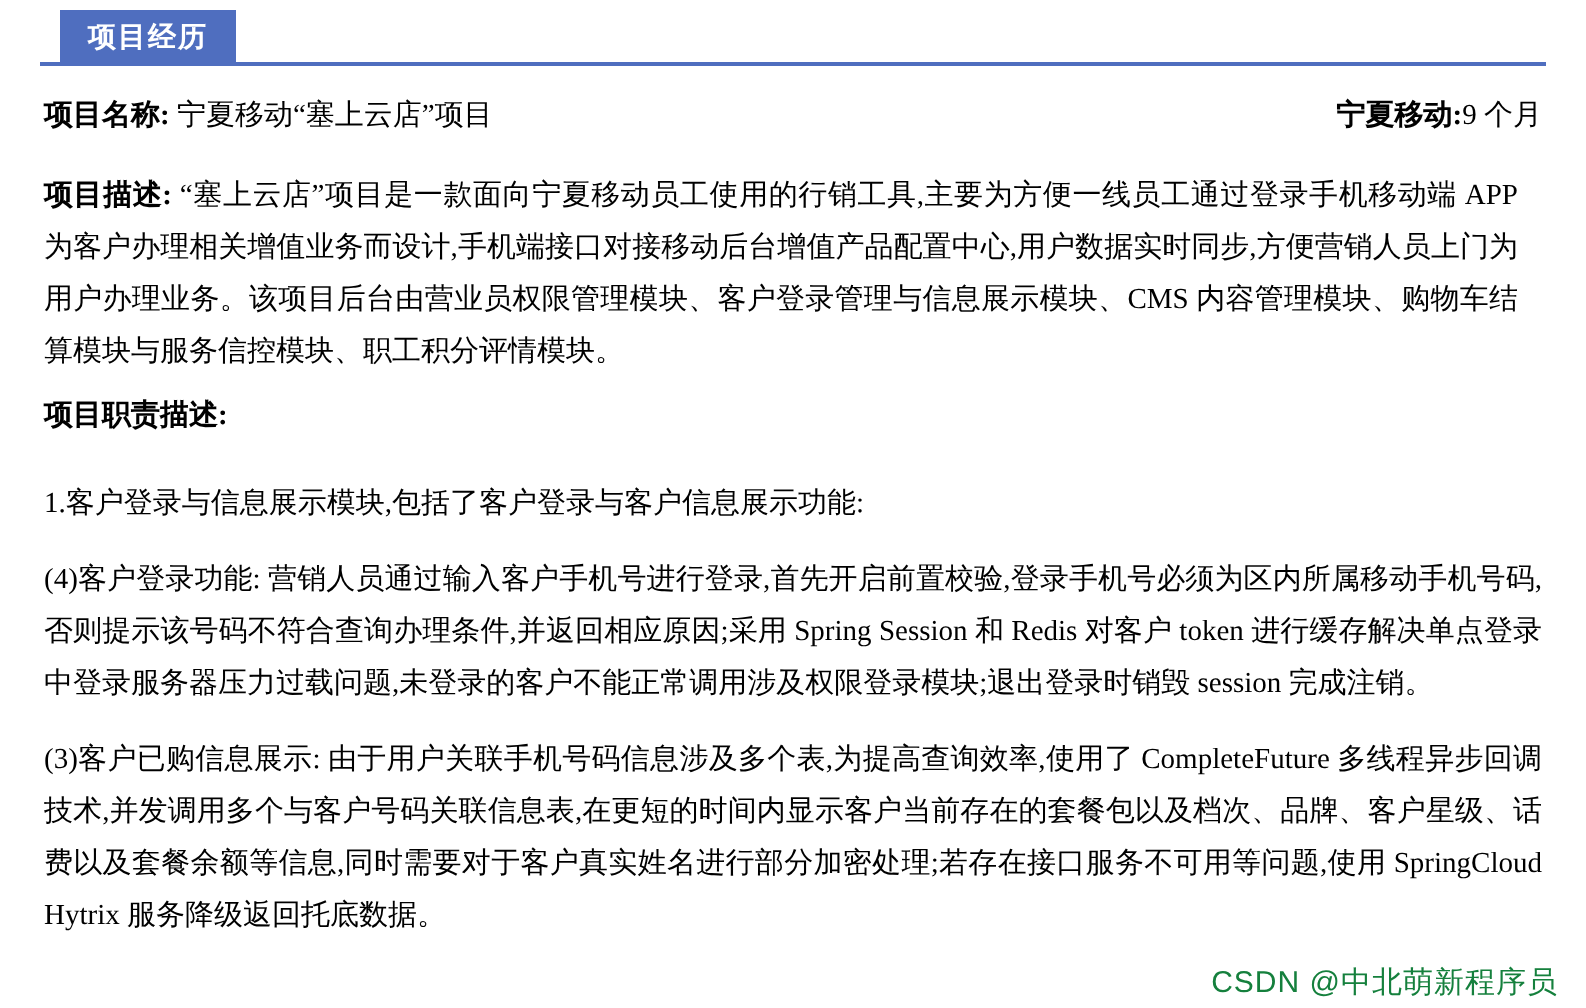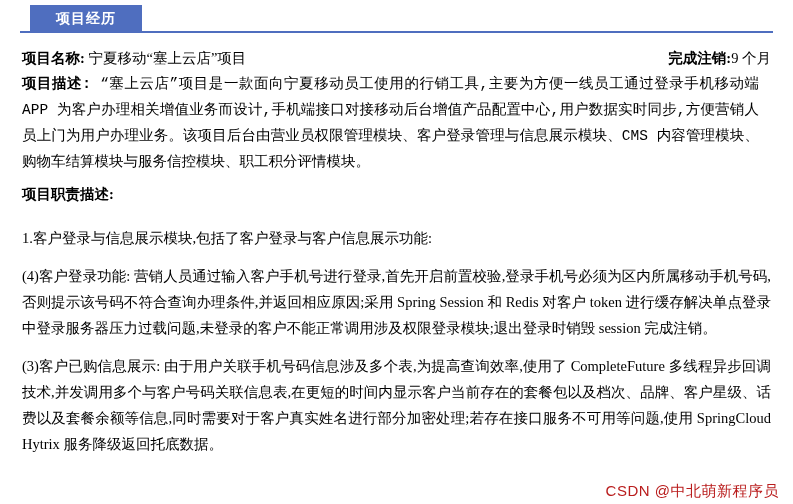--- a/index.html
+++ b/index.html
@@ -26,21 +26,21 @@
   
   .header-bar {
     position: relative;
     height: 30px;
     margin: 5px 0 0 0;
   }
   .header-tab {
     position: absolute;
     left: 30px;
     top: 0;
-    width: 112px;
+    width: 88px;
     height: 27px;
     background: #4f6ebf;
     color: #ffffff;
     font-family: "Liberation Sans", "DejaVu Sans", sans-serif;
     font-size: 14px;
     font-weight: bold;
     letter-spacing: 1px;
     display: flex;
     align-items: center;
     justify-content: center;
@@ -58,28 +58,27 @@
   .content {
     padding: 10px 22px 0 22px;
     font-size: 14.5px;
     line-height: 26px;
   }
 
   .row-line {
     display: flex;
     justify-content: space-between;
     align-items: baseline;
-    margin-bottom: 0;
+    margin-bottom: 14px;
   }
 
   p.para {
     margin: 0 12px 2px 0;
     text-align: justify;
     text-justify: inter-ideograph;
-    font-family: Liberation Mono, monospace;
   }
 
   .label { font-weight: bold; }
 
   .tech {
     letter-spacing: 0.2px;
   }
 
   .section-title {
     font-weight: bold;
@@ -91,21 +90,21 @@
     text-align: justify;
     text-justify: inter-ideograph;
     font-family: Liberation Serif, serif;
   }
 
   
   .watermark {
     position: absolute;
     right: 14px;
     bottom: 8px;
-    color: #b91c1c;
+    color: #15803d;
     font-family: "Liberation Sans", "DejaVu Sans", sans-serif;
     font-size: 15px;
     letter-spacing: 0.5px;
     white-space: nowrap;
   }
 </style>
 </head>
 <body>
 
 <div class="page">
@@ -116,21 +115,21 @@
   </div>
 
   <div class="content">
 
     <div class="row-line">
       <div>
         <span class="label">项目名称:</span>
         <span>宁夏移动“塞上云店”项目</span>
       </div>
       <div>
-        <span class="label">完成注销:</span><span>9 个月</span>
+        <span class="label">宁夏移动:</span><span>9 个月</span>
       </div>
     </div>
 
     <p class="para">
       <span class="label">项目描述:</span>
       <span>“塞上云店”项目是一款面向宁夏移动员工使用的行销工具,主要为方便一线员工通过登录手机移动端 APP 为客户办理相关增值业务而设计,手机端接口对接移动后台增值产品配置中心,用户数据实时同步,方便营销人员上门为用户办理业务。该项目后台由营业员权限管理模块、客户登录管理与信息展示模块、CMS 内容管理模块、购物车结算模块与服务信控模块、职工积分评情模块。</span>
     </p>
 
 
     <div class="section-title">项目职责描述:</div>

